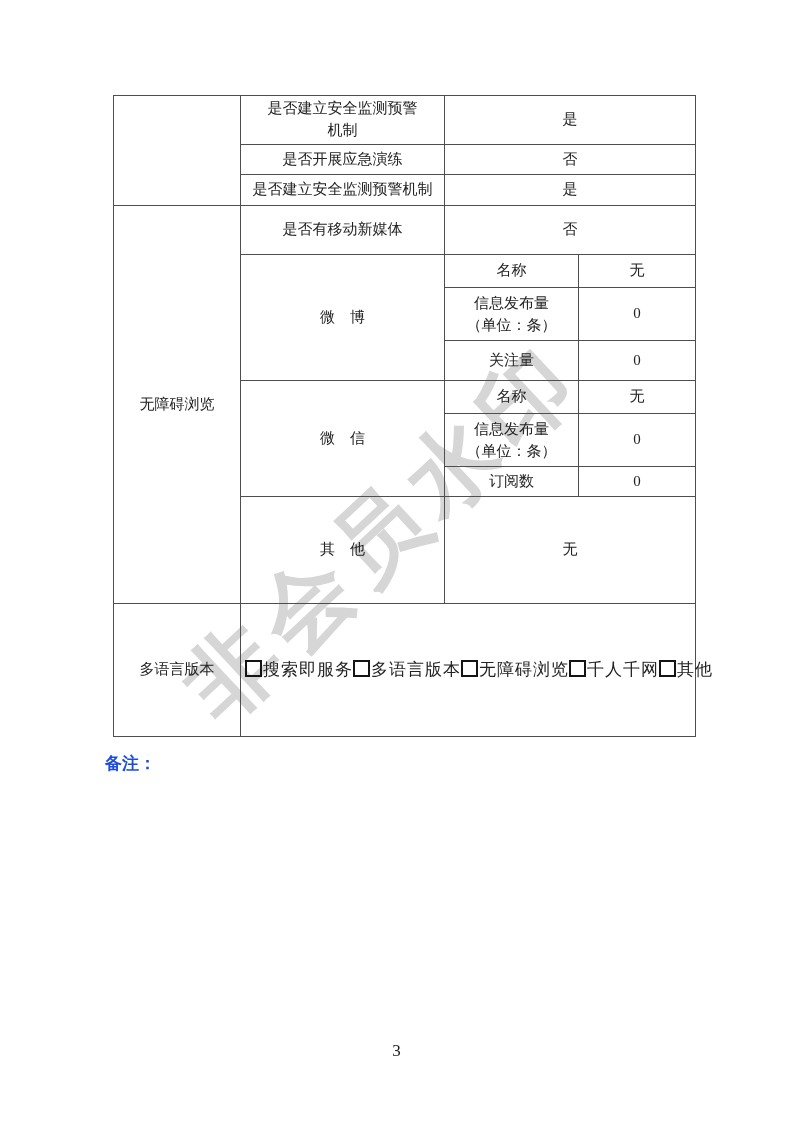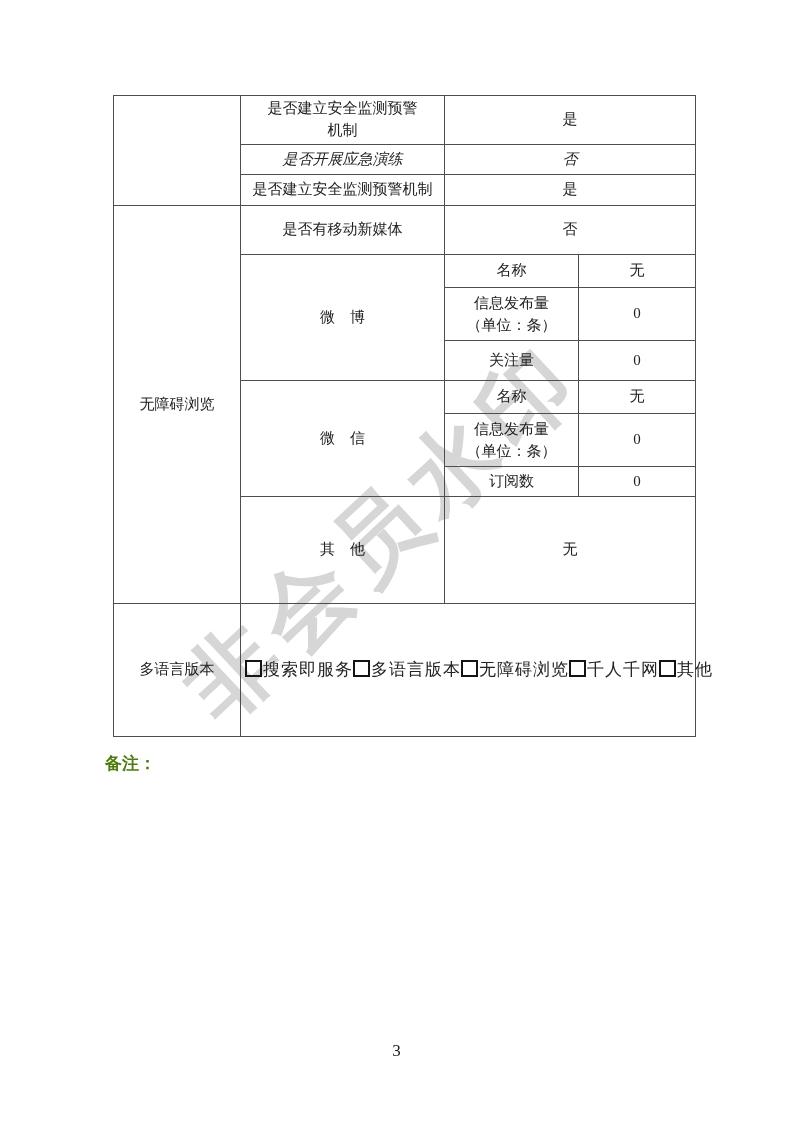--- a/index.html
+++ b/index.html
@@ -45,21 +45,21 @@
     text-align: center;
     vertical-align: middle;
     font-size: 15px;
     line-height: 1.45;
     padding: 0 4px;
     color: #222222;
     background: transparent;
   }
   
   tr.r1  { height: 49px; }
-  tr.r2  { height: 30px; font-style: italic; }
+  tr.r2  { height: 30px; }
   tr.r3  { height: 31px; }
   tr.r4  { height: 49px; }
   tr.r5  { height: 33px; }
   tr.r6  { height: 53px; }
   tr.r7  { height: 40px; }
   tr.r8  { height: 33px; }
   tr.r9  { height: 53px; }
   tr.r10 { height: 30px; }
   tr.r11 { height: 107px; }
   tr.r12 { height: 133px; }
@@ -77,21 +77,21 @@
     background: transparent;
   }
 
   .notes-label {
     position: absolute;
     left: 105px;
     top: 752px;
     font-family: "Liberation Sans", "DejaVu Sans", sans-serif;
     font-weight: 700;
     font-size: 17px;
-    color: #4d7c0f;
+    color: #1d4ed8;
     z-index: 1;
   }
   .page-number {
     position: absolute;
     left: 0;
     top: 1041px;
     width: 100%;
     text-align: center;
     font-size: 17px;
     color: #222222;

